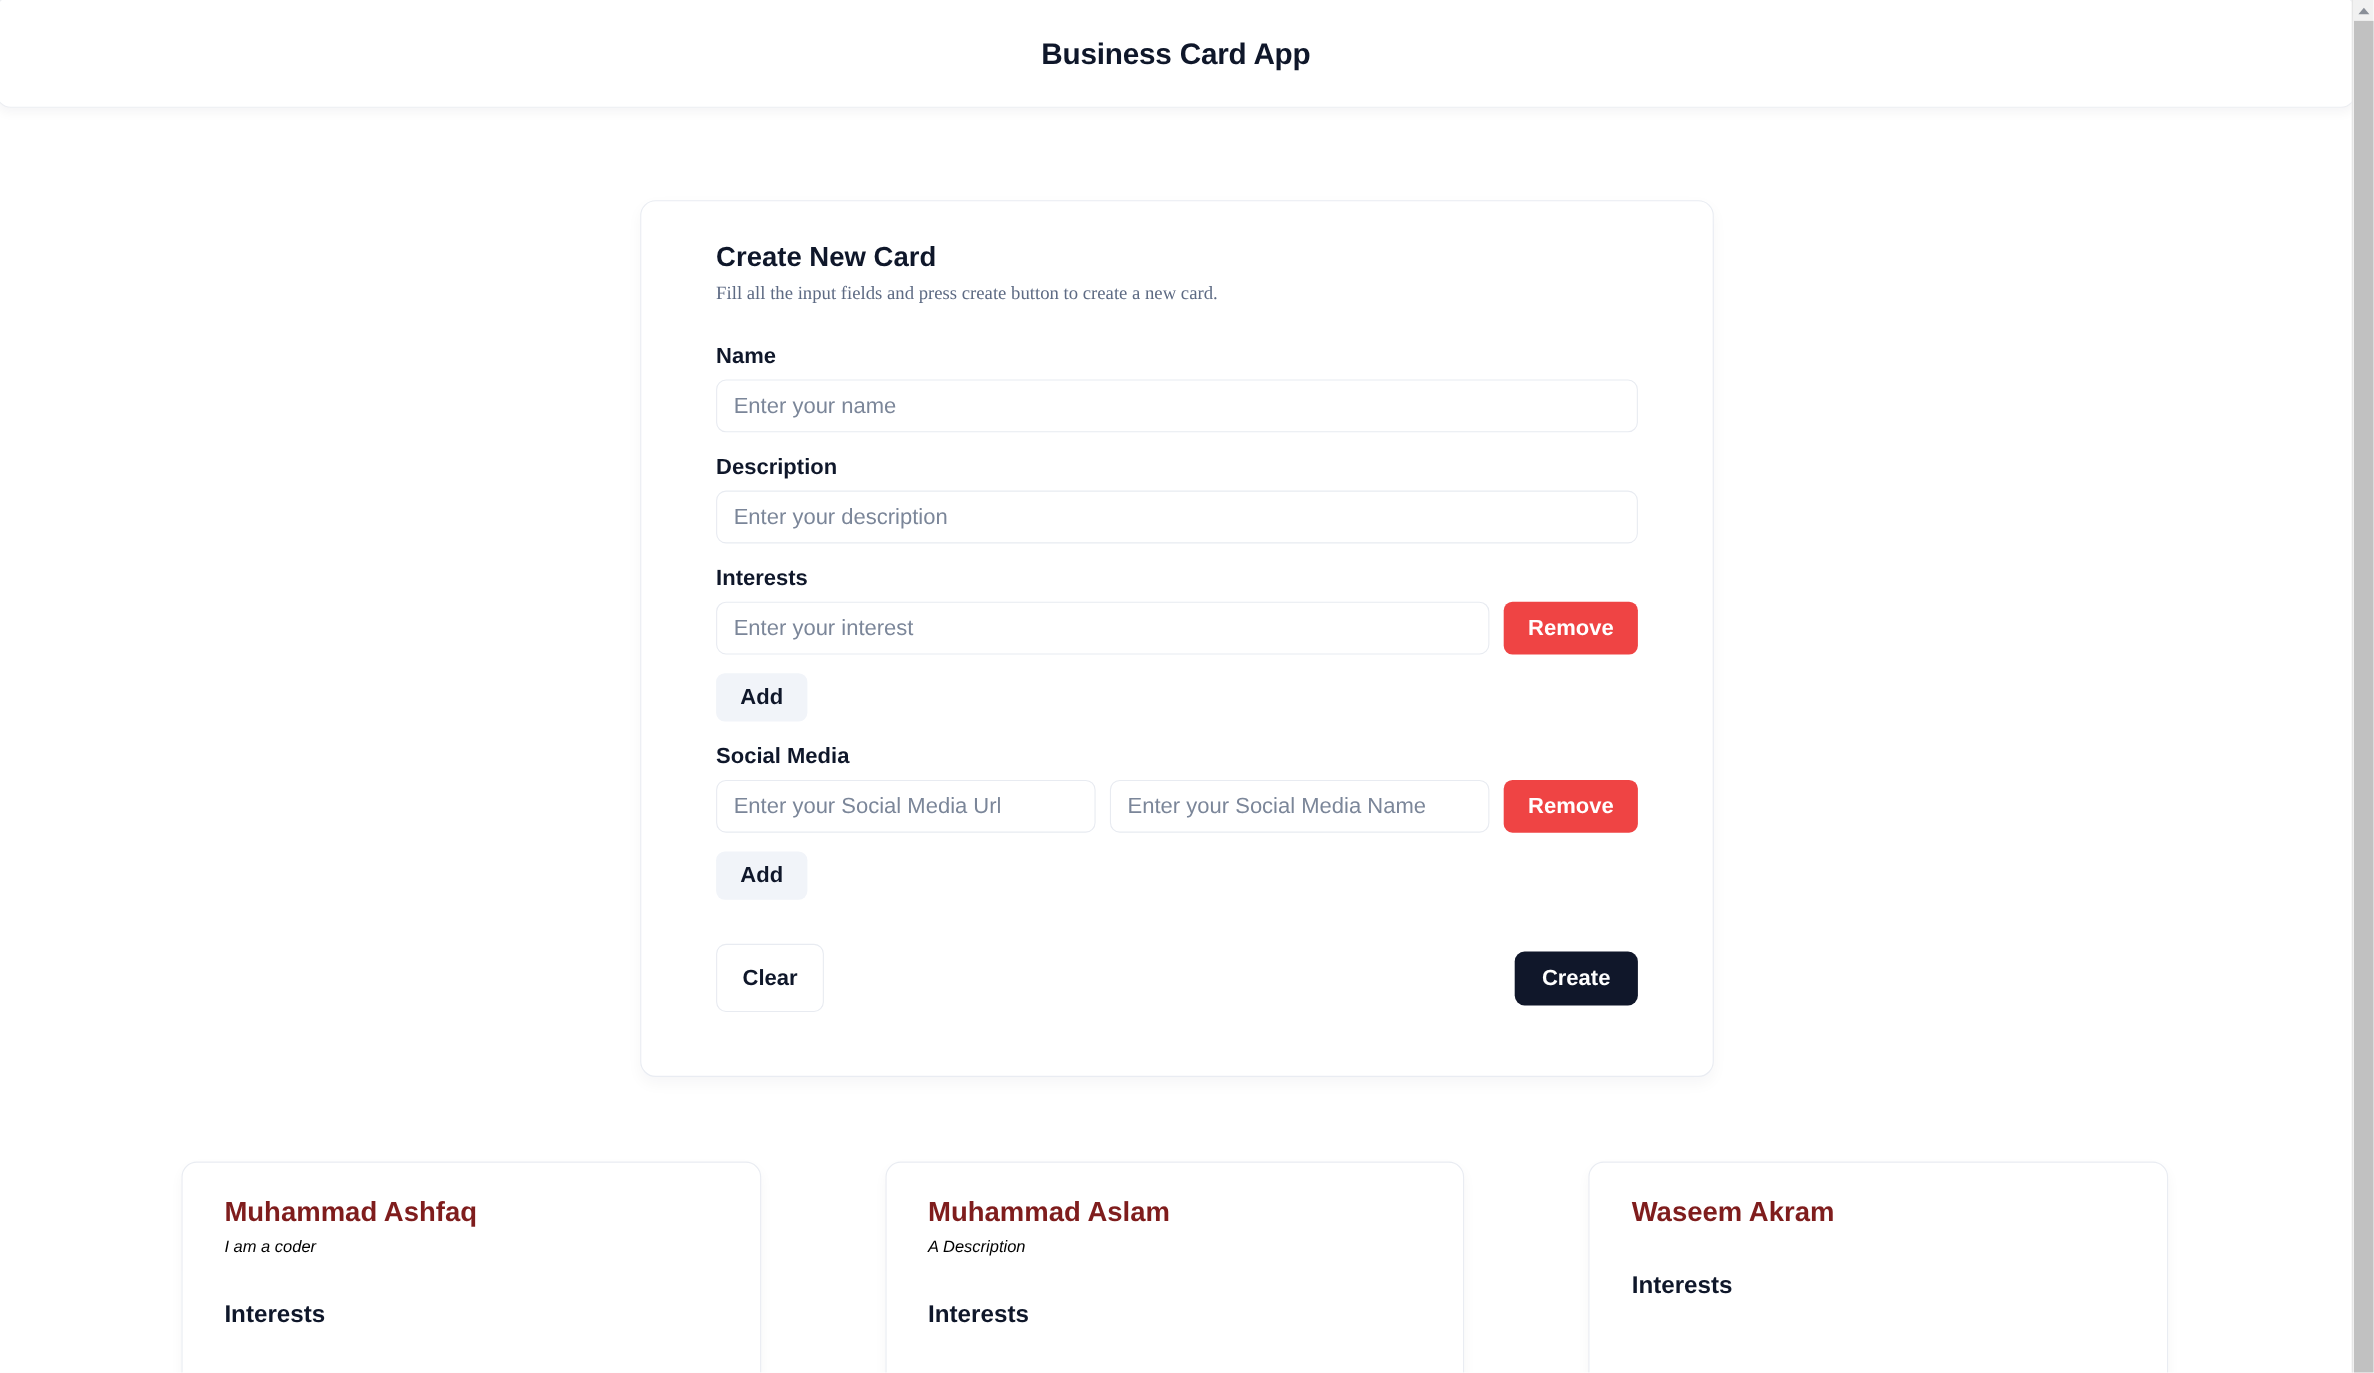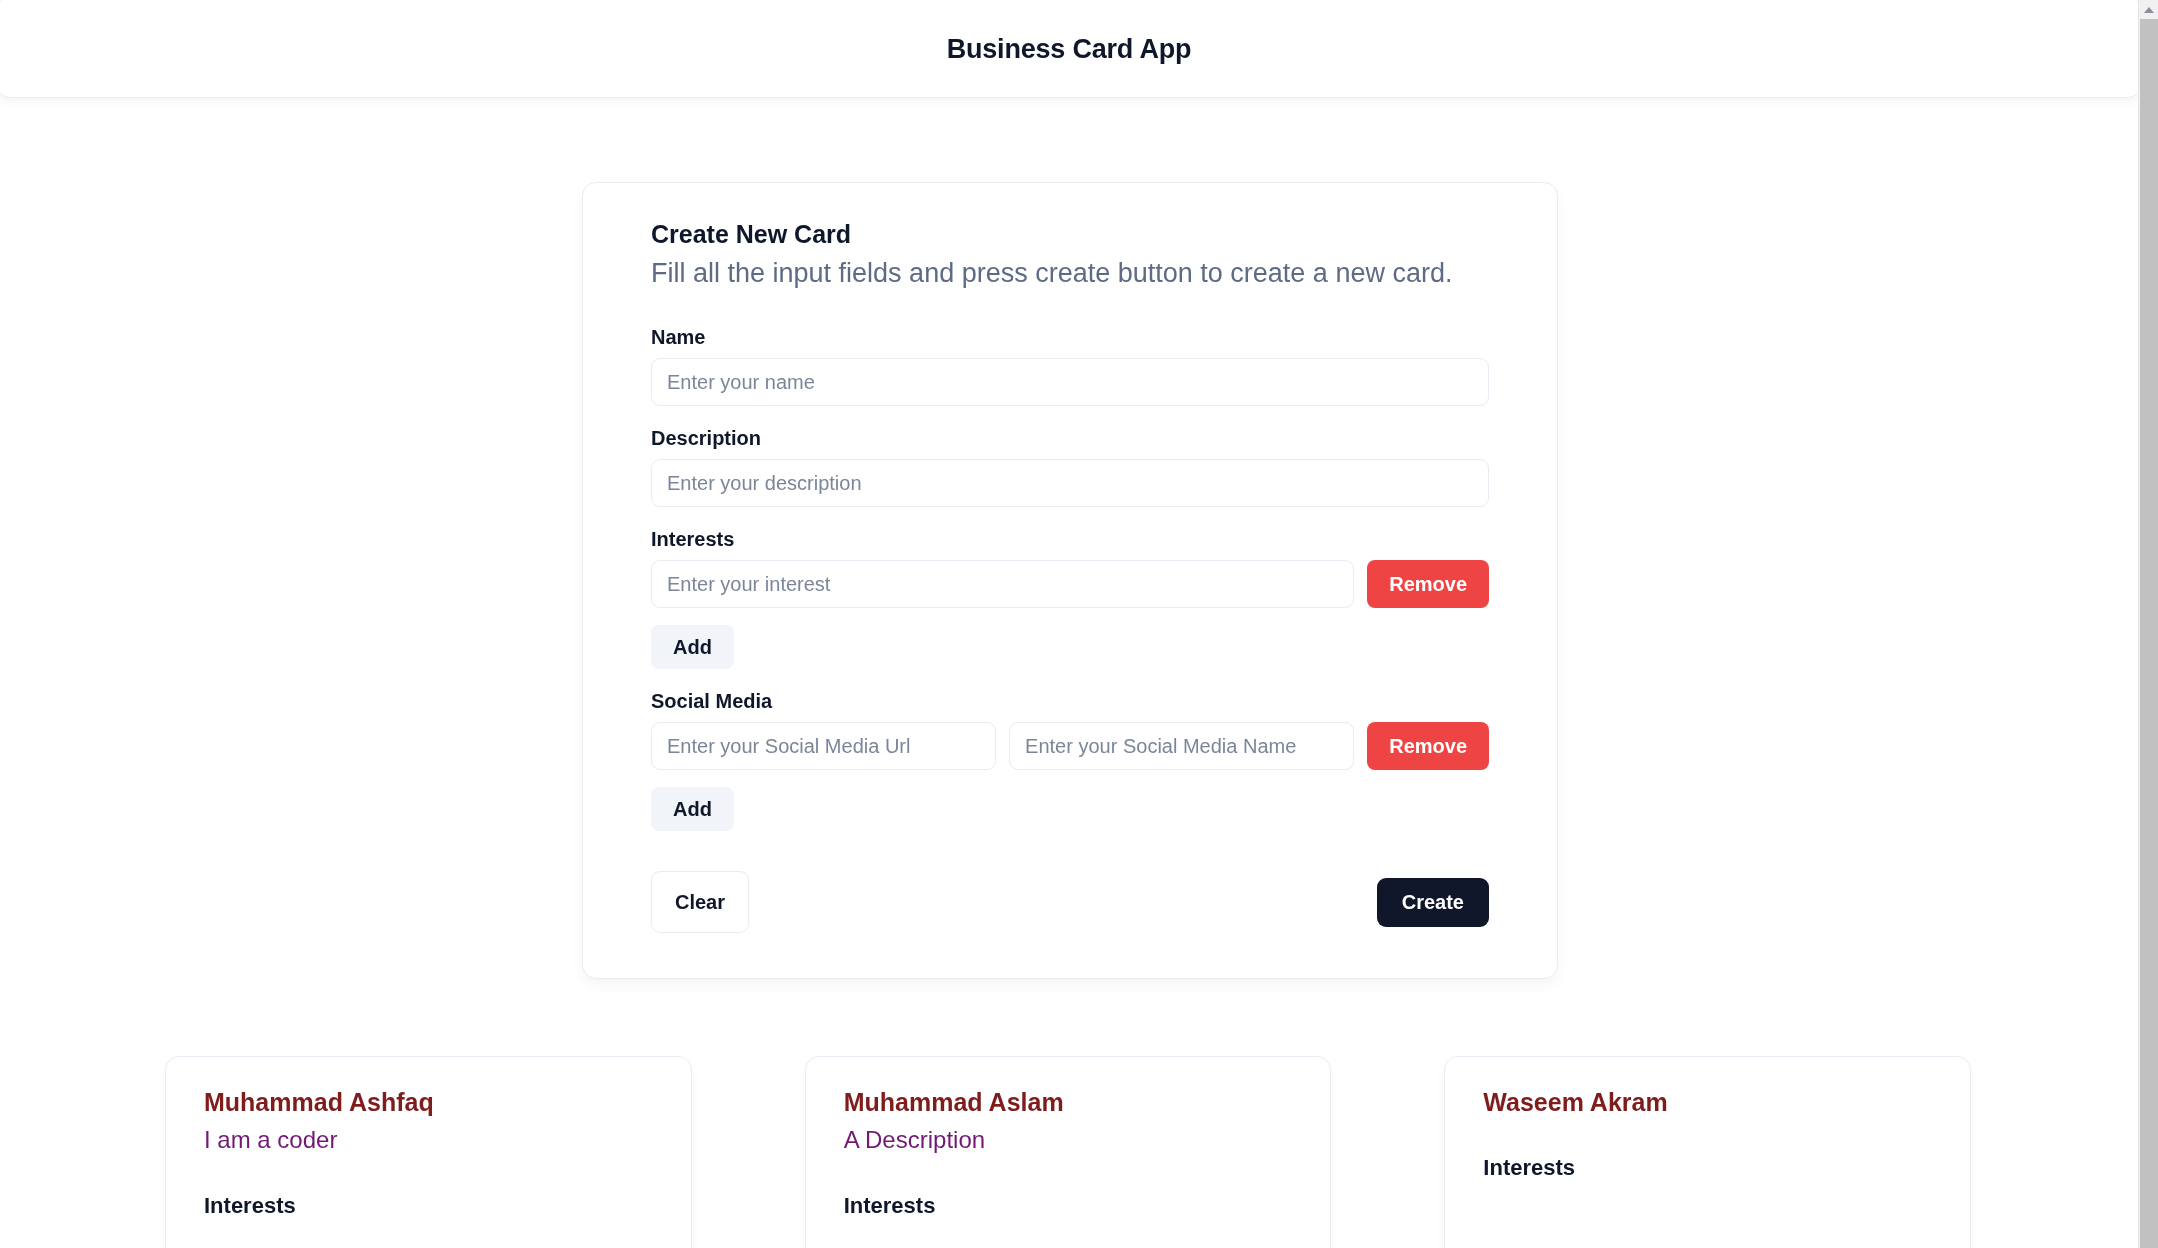--- a/index.html
+++ b/index.html
@@ -75,24 +75,25 @@
   }
 
   .form-heading {
     font-size: 25px;
     font-weight: bold;
     color: #0f172a;
     line-height: 1.2;
     margin: 0 0 7px 34px;
   }
   .form-subheading {
-    font-size: 27px;
+    font-size: 17px;
     color: #5e6b84;
     line-height: 1.3;
     margin: 0 0 0 34px;
+    font-family: Liberation Serif, serif;
   }
 
   .field-block { margin-left: 34px; margin-right: 34px; }
 
   .field-label {
     font-size: 20px;
     font-weight: bold;
     color: #0f172a;
     line-height: 1;
     margin-bottom: 11px;
@@ -202,23 +203,24 @@
     overflow: hidden;
   }
   .biz-name {
     font-size: 25px;
     font-weight: bold;
     color: #7f1d1d;
     line-height: 1.2;
     margin-bottom: 7px;
   }
   .biz-desc {
-    font-size: 24px;
-    color: #701a75;
+    font-size: 15px;
+    color: #000000;
     line-height: 1.3;
+    font-style: italic;
   }
   .biz-section-title {
     font-size: 22px;
     font-weight: bold;
     color: #0f172a;
     line-height: 1;
     margin-top: 40px;
   }
 
   

